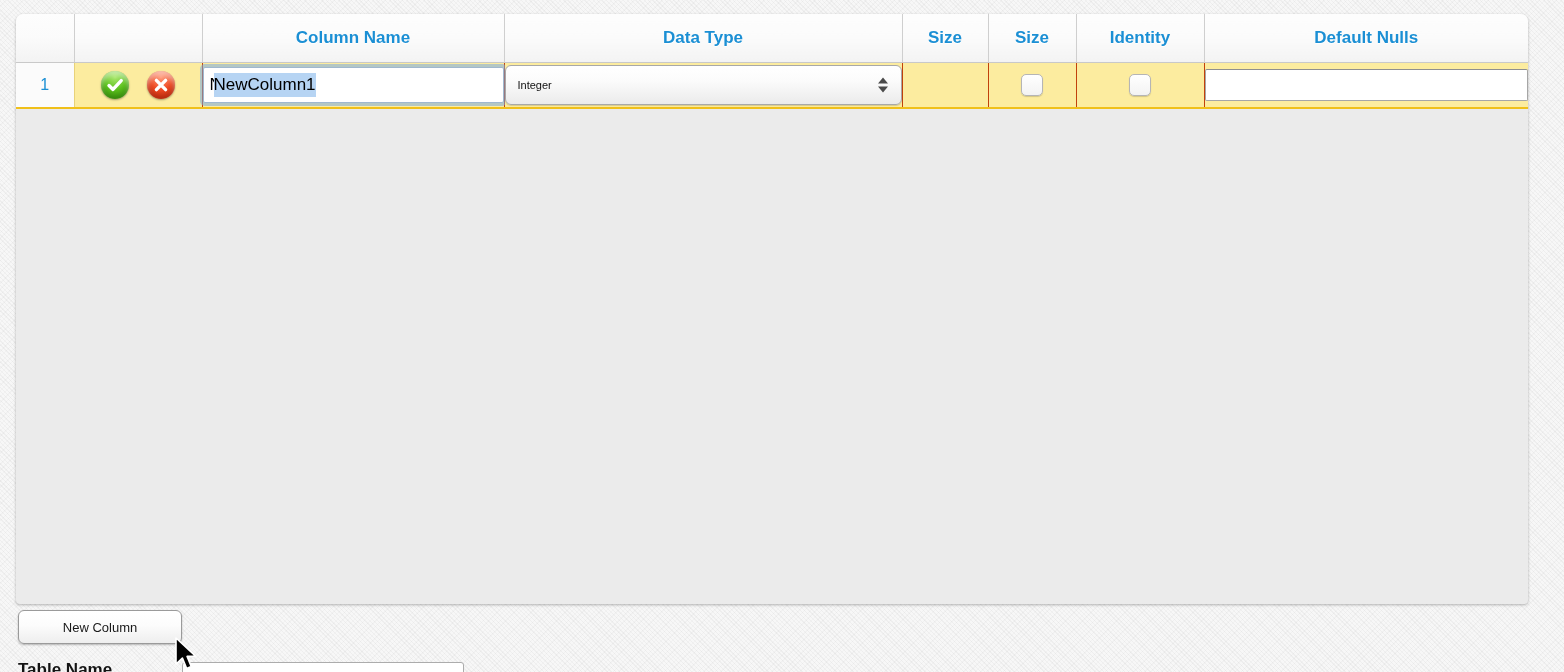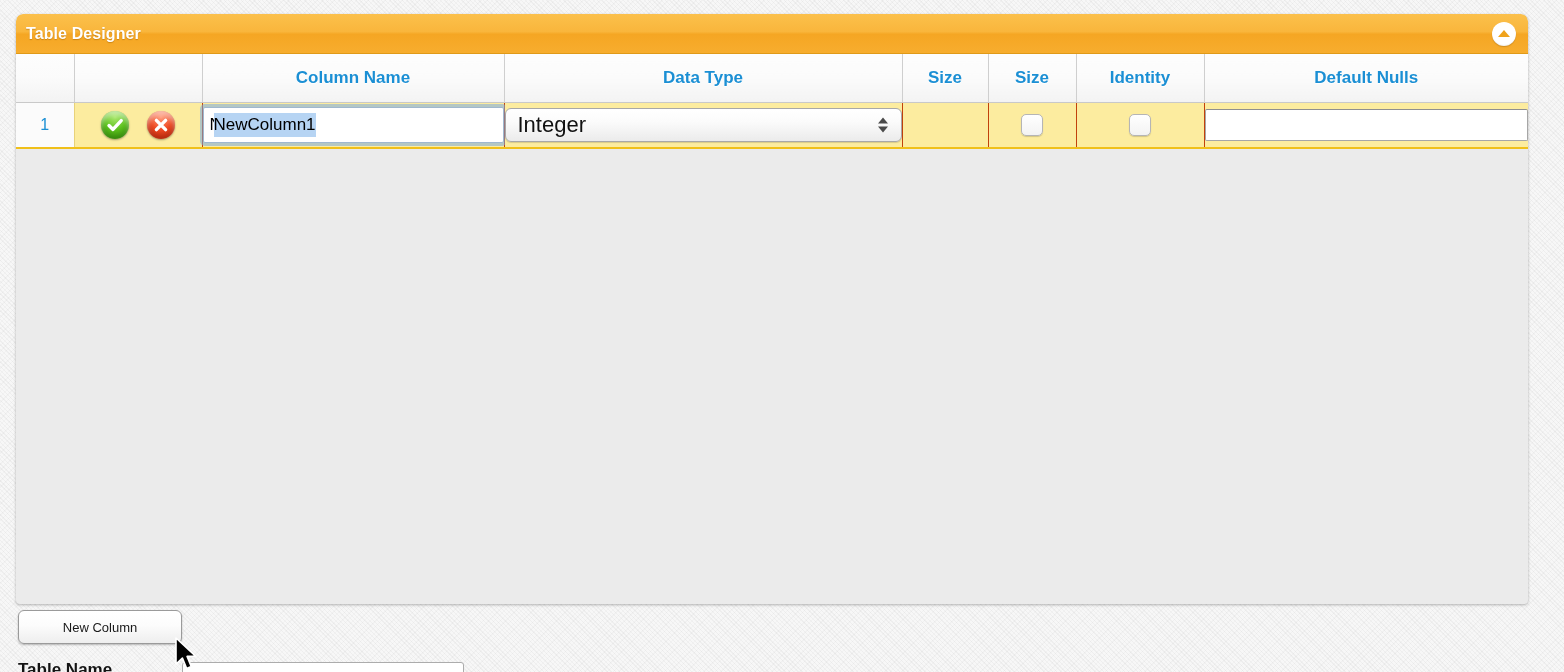--- a/index.html
+++ b/index.html
@@ -157,25 +157,25 @@
     color: #000;
     font-size: 17px;
     line-height: 22px;
     padding: 1px 0;
     pointer-events: none;
   }
 
   .type-select {
     box-sizing: border-box;
     width: 100%;
-    height: 34px;
+    height: 40px;
     -webkit-appearance: none;
     appearance: none;
     font-family: "Liberation Sans", sans-serif;
-    font-size: 22px;
+    font-size: 11px;
     color: #111;
     padding: 0 26px 0 12px;
     border: 1px solid #a8a8a8;
     border-radius: 6px;
     background: linear-gradient(to bottom, #ffffff 0%, #fbfbfb 40%, #ebebeb 100%);
     box-shadow: 0 1px 1px rgba(0,0,0,0.14);
     outline: none;
     cursor: pointer;
   }
   .select-wrap { position: relative; padding: 0 4px; }
@@ -281,26 +281,20 @@
     top: 637px;
     pointer-events: none;
     z-index: 50;
   }
 </style>
 </head>
 <body>
 
 <div class="panel">
 
-  <div class="panel-header">
-    <span class="panel-title">Table Designer</span>
-    <div class="collapse-btn">
-      <span class="caret"></span>
-    </div>
-  </div>
 
   <table class="grid">
     <colgroup>
       <col style="width:58px">
       <col style="width:128px">
       <col style="width:302px">
       <col style="width:398px">
       <col style="width:86px">
       <col style="width:88px">
       <col style="width:128px">

